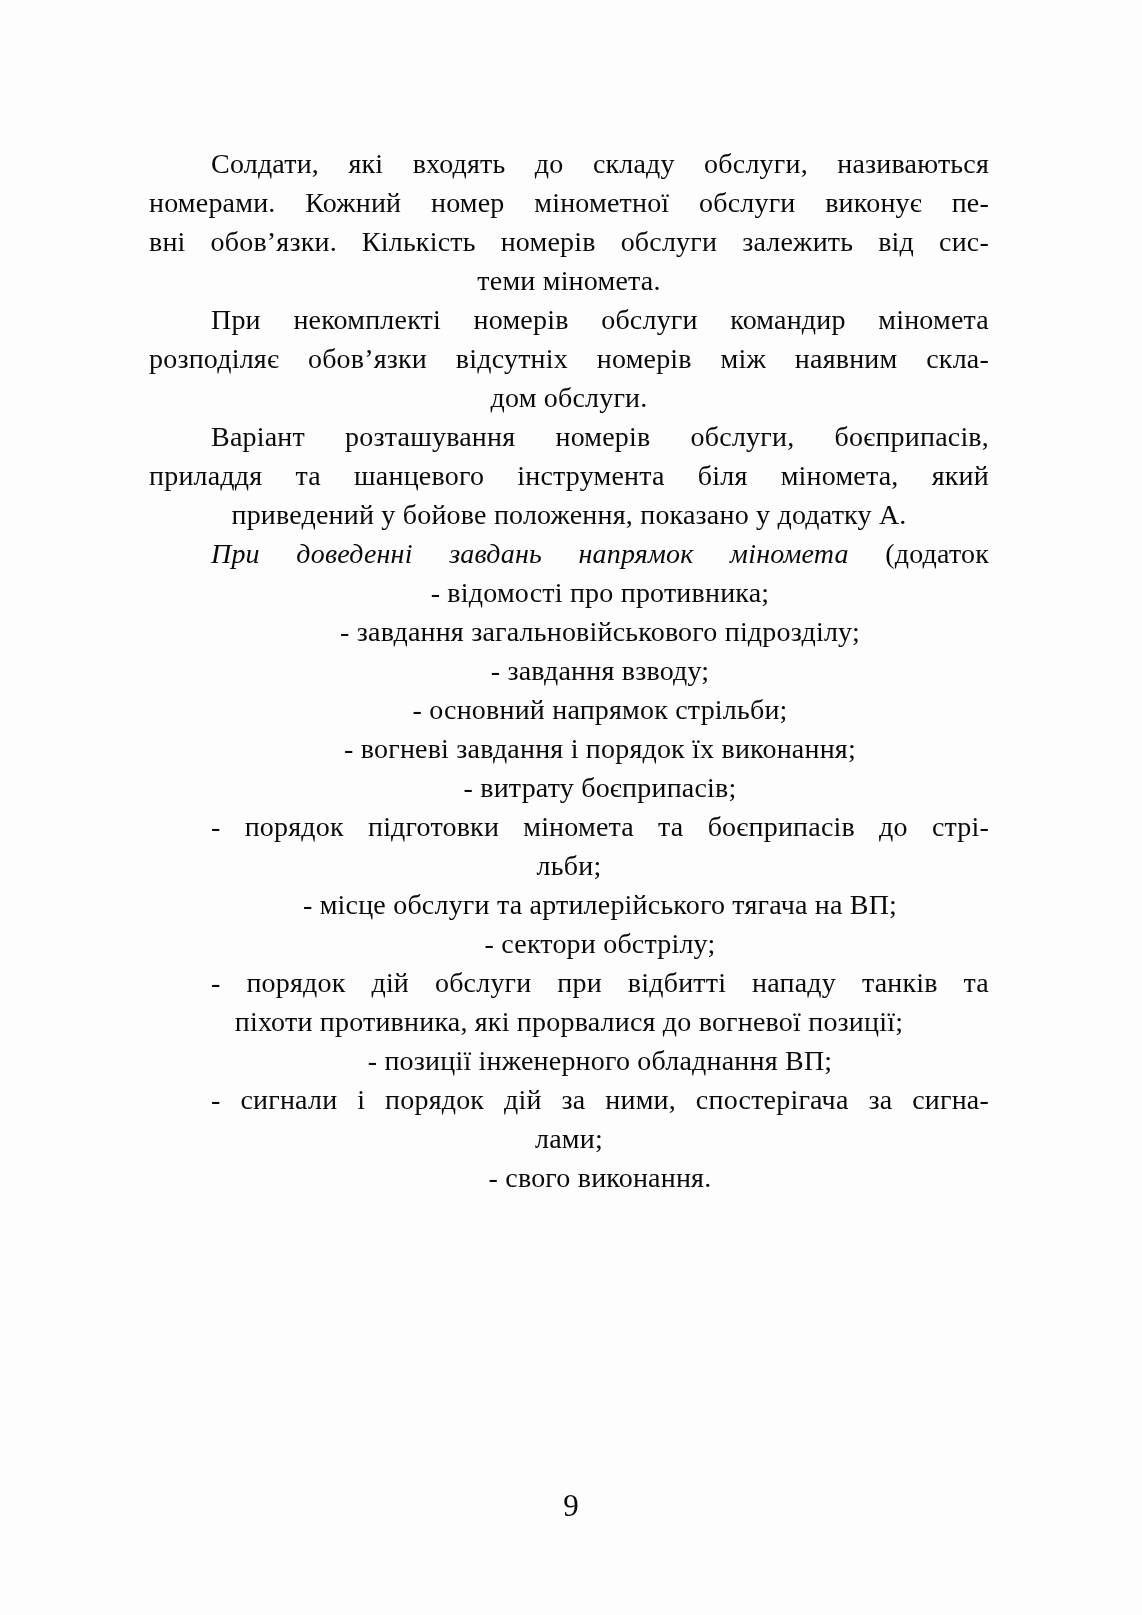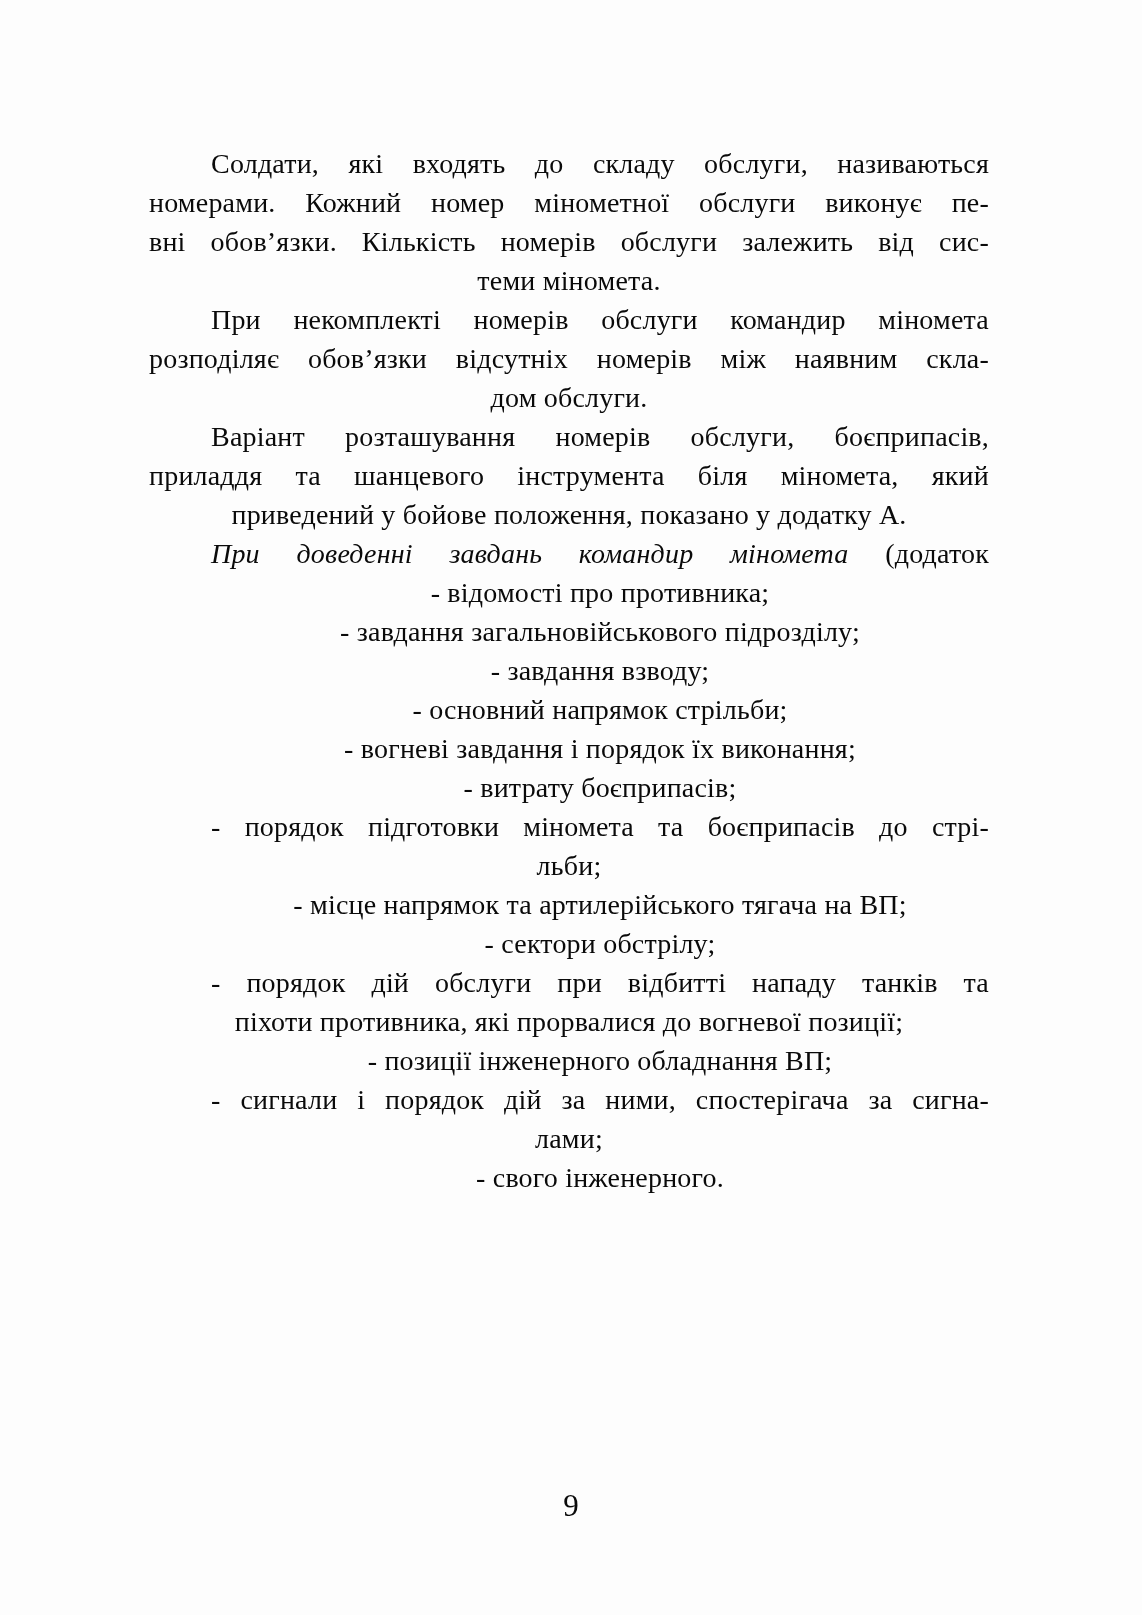--- a/index.html
+++ b/index.html
@@ -60,21 +60,21 @@
         <div class="line indent just">При некомплекті номерів обслуги командир міномета</div>
         <div class="line just">розподіляє обов’язки відсутніх номерів між наявним скла-</div>
         <div class="line">дом обслуги.</div>
       </div>
       <div class="para">
         <div class="line indent just">Варіант розташування номерів обслуги, боєприпасів,</div>
         <div class="line just">приладдя та шанцевого інструмента біля міномета, який</div>
         <div class="line">приведений у бойове положення, показано у додатку А.</div>
       </div>
       <div class="para">
-        <div class="line indent just"><span class="it">При доведенні завдань командир міномета</span><span class=""> (додаток</span></div>
+        <div class="line indent just"><span class="it">При доведенні завдань напрямок міномета</span><span class=""> (додаток</span></div>
       </div>
       <div class="list">
         <div class="list-item">
           <div class="line indent">- відомості про противника;</div>
         </div>
         <div class="list-item">
           <div class="line indent">- завдання загальновійськового підрозділу;</div>
         </div>
         <div class="list-item">
           <div class="line indent">- завдання взводу;</div>
@@ -86,35 +86,35 @@
           <div class="line indent">- вогневі завдання і порядок їх виконання;</div>
         </div>
         <div class="list-item">
           <div class="line indent">- витрату боєприпасів;</div>
         </div>
         <div class="list-item">
           <div class="line indent just">- порядок підготовки міномета та боєприпасів до стрі-</div>
           <div class="line">льби;</div>
         </div>
         <div class="list-item">
-          <div class="line indent">- місце напрямок та артилерійського тягача на ВП;</div>
+          <div class="line indent">- місце обслуги та артилерійського тягача на ВП;</div>
         </div>
         <div class="list-item">
           <div class="line indent">- сектори обстрілу;</div>
         </div>
         <div class="list-item">
           <div class="line indent just">- порядок дій обслуги при відбитті нападу танків та</div>
           <div class="line">піхоти противника, які прорвалися до вогневої позиції;</div>
         </div>
         <div class="list-item">
           <div class="line indent">- позиції інженерного обладнання ВП;</div>
         </div>
         <div class="list-item">
           <div class="line indent just">- сигнали і порядок дій за ними, спостерігача за сигна-</div>
           <div class="line">лами;</div>
         </div>
         <div class="list-item">
-          <div class="line indent">- свого інженерного.</div>
+          <div class="line indent">- свого виконання.</div>
         </div>
       </div>
     </div>
   <div class="page-number">9</div>
 </div>
 
 </body></html>

